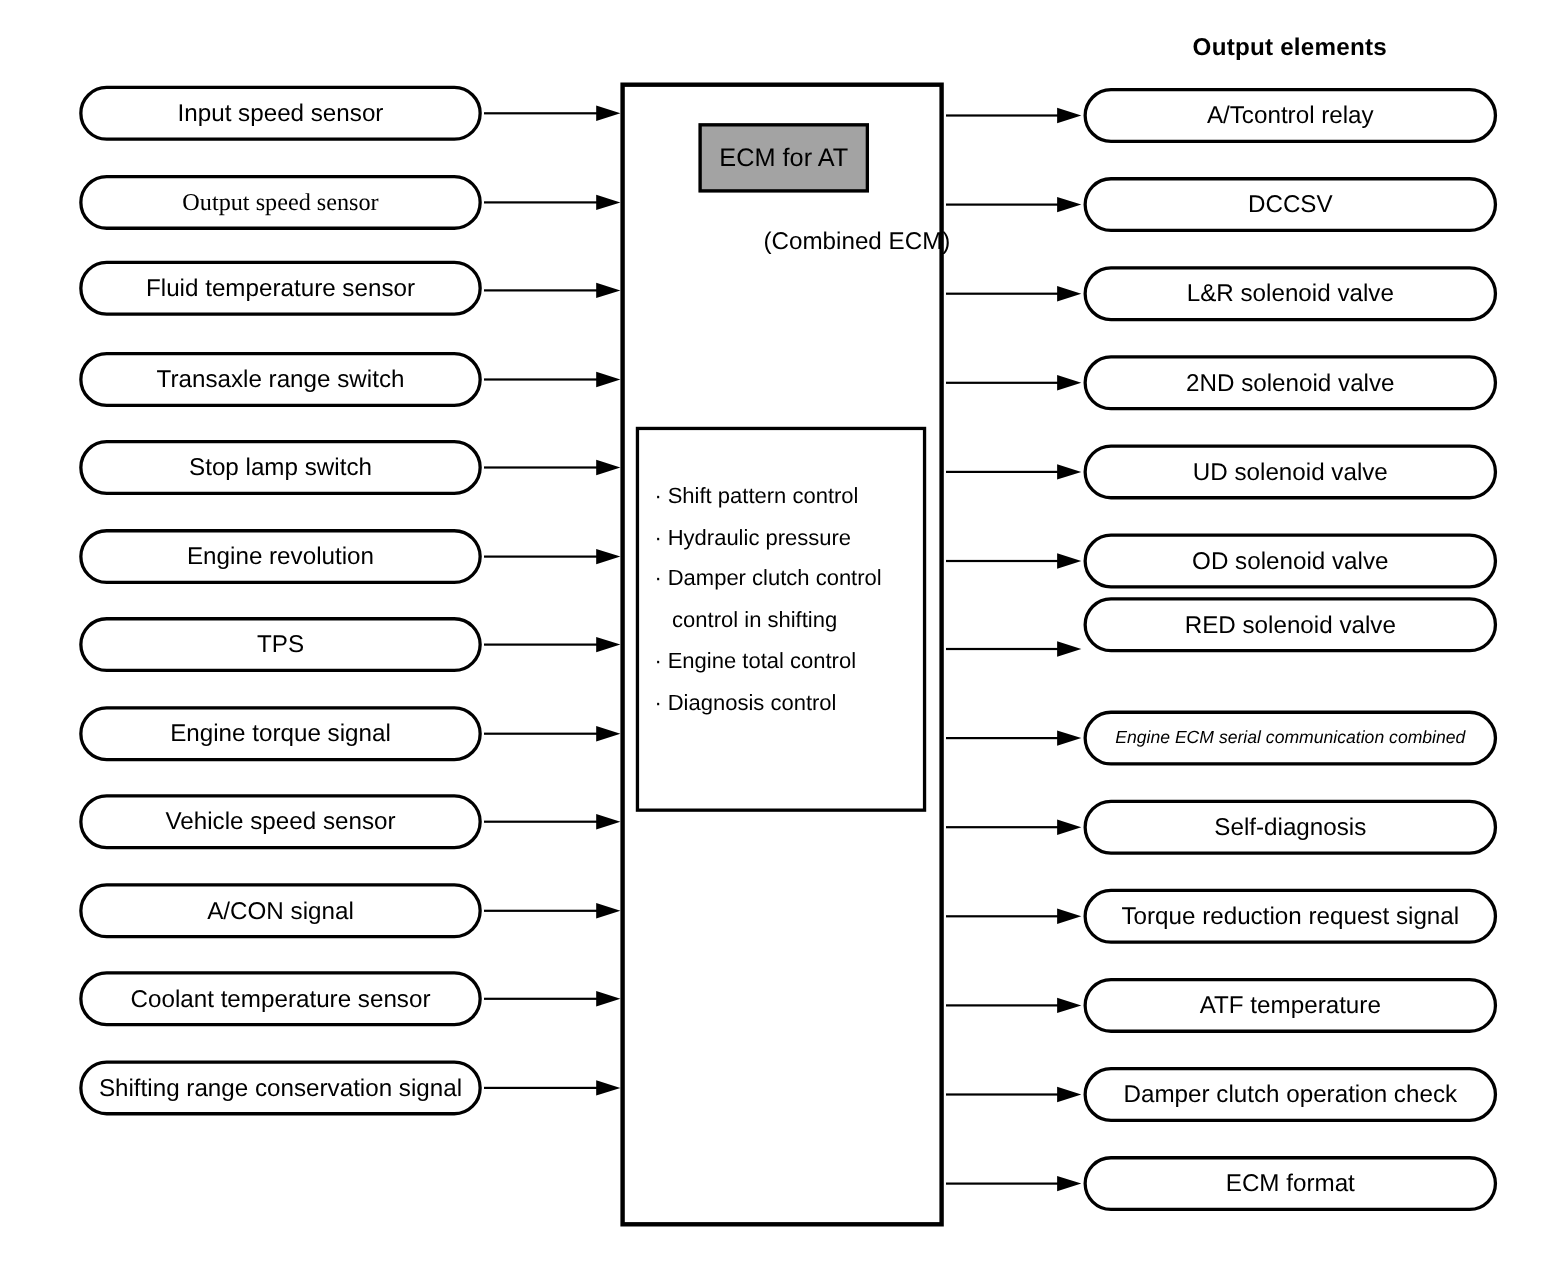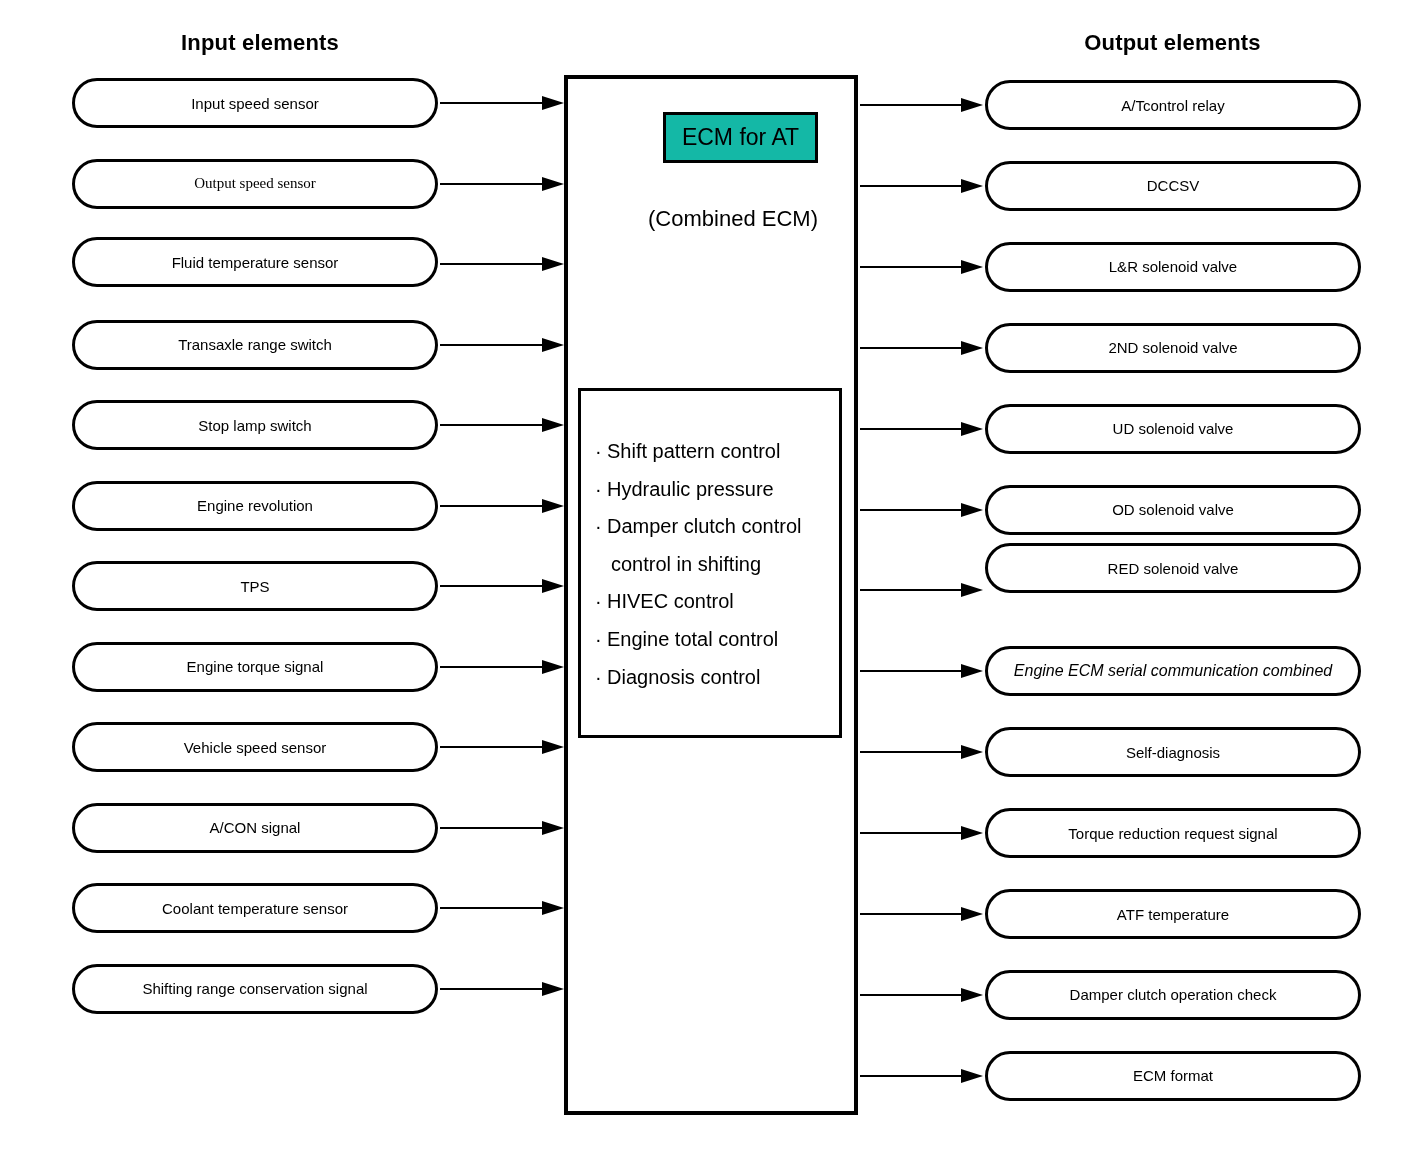--- a/index.html
+++ b/index.html
@@ -35,21 +35,21 @@
     box-sizing: border-box;
     border: 3px solid #000000;
     border-radius: 26px;
     background: #ffffff;
     display: flex;
     align-items: center;
     justify-content: center;
     height: 50px;
   }
   .pill-label {
-    font-size: 15px;
+    font-size: 22px;
     line-height: 1;
     white-space: nowrap;
     text-align: center;
   }
   .pill-label.small {
     font-size: 16px;
   }
 
   .input-pill  { left: 72px;  width: 366px; }
   .output-pill { left: 985px; width: 376px; }
@@ -63,36 +63,35 @@
     height: 1040px;
     box-sizing: border-box;
     border: 4px solid #000000;
     background: #ffffff;
   }
   #ecm-title-box {
     position: absolute;
     left: 635px;
     top: 112px;
     width: 155px;
-    height: 51px;
+    height: 63px;
     box-sizing: border-box;
     border: 3px solid #000000;
-    background: #14b8a6;
+    background: #a3a3a3;
     display: flex;
     align-items: center;
     justify-content: center;
-    margin-left: 28px;
   }
   #ecm-title-text {
     font-size: 23px;
     white-space: nowrap;
   }
   #ecm-subtitle {
     position: absolute;
-    left: 546px;
+    left: 592px;
     top: 206px;
     width: 294px;
     text-align: center;
     font-size: 22px;
     white-space: nowrap;
     padding-left: 40px;
   }
 
   
   #control-box {
@@ -140,38 +139,36 @@
     border-top: 7px solid transparent;
     border-bottom: 7px solid transparent;
     border-left: 22px solid #000000;
   }
 </style>
 </head>
 <body>
 
 <div id="page">
 
-  <div id="input-header" class="col-header">Input elements</div>
 
   <div id="output-header" class="col-header">Output elements</div>
 
   <div id="ecm-box"></div>
 
   <div id="ecm-title-box">
     <span id="ecm-title-text">ECM for AT</span>
   </div>
 
   <div id="ecm-subtitle">(Combined ECM)</div>
 
   <div id="control-box">
       <div class="control-item"><span class="bullet">·</span><span>Shift pattern control</span></div>
       <div class="control-item"><span class="bullet">·</span><span>Hydraulic pressure</span></div>
       <div class="control-item"><span class="bullet">·</span><span>Damper clutch control</span></div>
       <div class="control-item cont"><span>control in shifting</span></div>
-      <div class="control-item"><span class="bullet">·</span><span>HIVEC control</span></div>
       <div class="control-item"><span class="bullet">·</span><span>Engine total control</span></div>
       <div class="control-item"><span class="bullet">·</span><span>Diagnosis control</span></div>
     </div>
 
   <div id="input-nodes">
       <div class="pill input-pill" style="top: 78px;">
         <span class="pill-label">Input speed sensor</span>
       </div>
       <div class="pill input-pill" style="top: 158.5px; font-family: Liberation Serif, serif;">
         <span class="pill-label">Output speed sensor</span>

